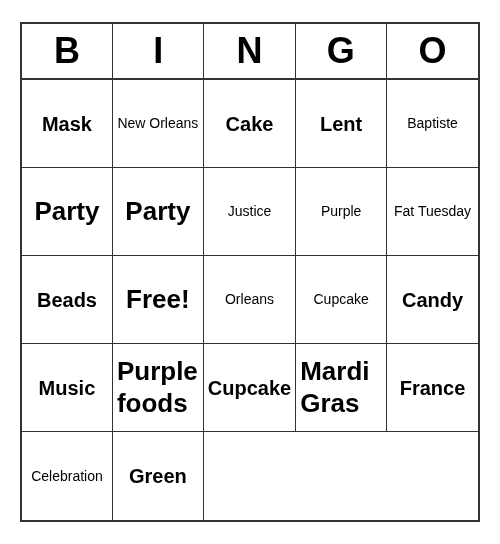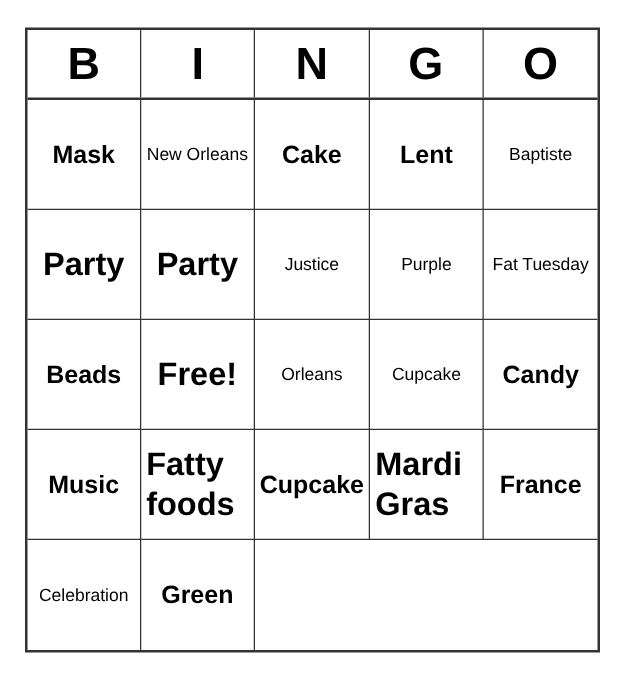--- a/index.html
+++ b/index.html
@@ -102,20 +102,20 @@
       <div class="bingo-cell xlarge-text">Party</div>
       <div class="bingo-cell">Justice</div>
       <div class="bingo-cell">Purple</div>
       <div class="bingo-cell">Fat Tuesday</div>
       <div class="bingo-cell large-text">Beads</div>
       <div class="bingo-cell free">Free!</div>
       <div class="bingo-cell">Orleans</div>
       <div class="bingo-cell">Cupcake</div>
       <div class="bingo-cell large-text">Candy</div>
       <div class="bingo-cell large-text">Music</div>
-      <div class="bingo-cell xlarge-text">Fatty foods</div>
+      <div class="bingo-cell xlarge-text">Purple foods</div>
       <div class="bingo-cell large-text">Cupcake</div>
       <div class="bingo-cell xlarge-text">Mardi Gras</div>
       <div class="bingo-cell large-text">France</div>
       <div class="bingo-cell">Celebration</div>
       <div class="bingo-cell large-text">Green</div>
     </div>
 </div>
 
 </body></html>

